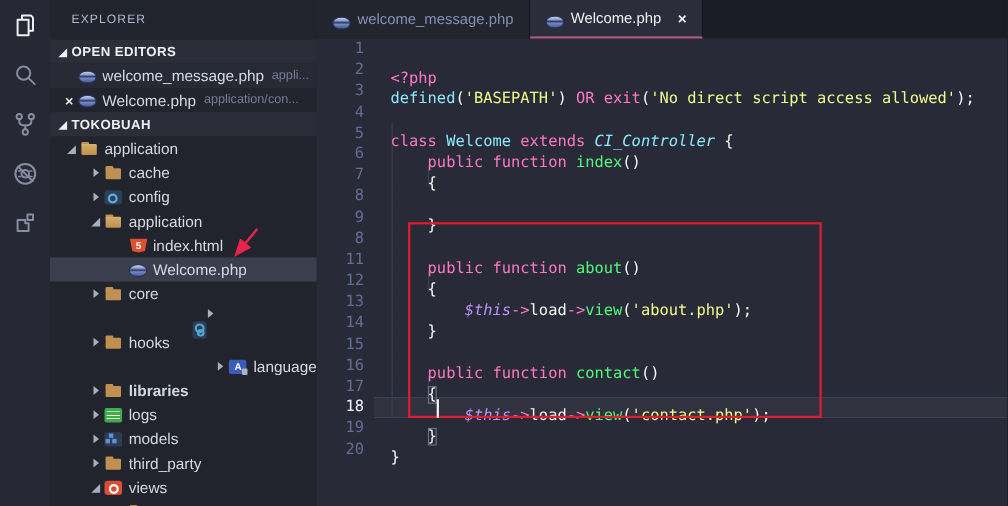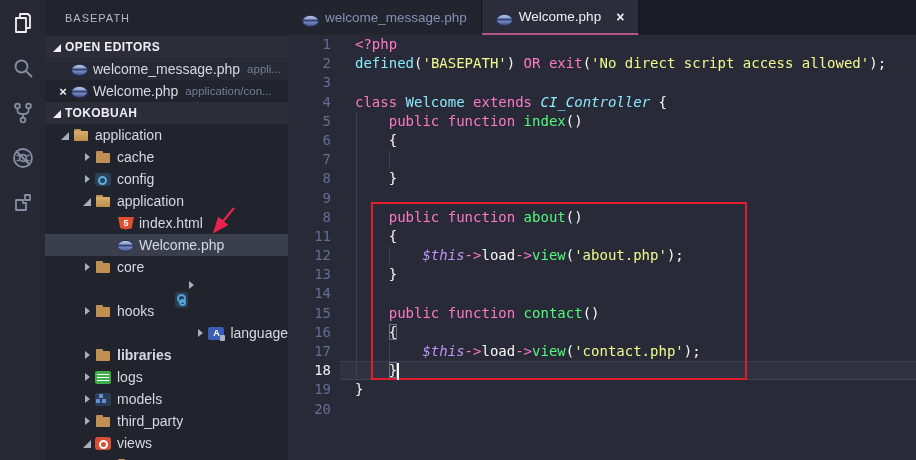--- a/index.html
+++ b/index.html
@@ -77,21 +77,21 @@
   .tab .ficon { margin-right:0; top:2px; }
   .tab.inactive { background:var(--tabInactive); color:var(--tabDimText); }
   .tab.active { background:var(--tabActive); color:var(--textBright); border-bottom:2px solid var(--tabline); }
   .tab-close { margin-left:8px; font-size:14px; font-weight:bold; color:var(--textBright); cursor:pointer; }
 
   .editor-body { position:relative; height:425px; font:14px/19.2px "DejaVu Sans Mono", monospace; }
   .code-line { position:relative; display:flex; height:19.2px; }
   .code-line .num { position:relative; z-index:1; flex:0 0 45px; text-align:right; padding-right:2px;
                     color:var(--lineNo); user-select:none; }
   .code-line .num.cur { color:var(--lineNoActive); }
-  .code-line .txt { position:relative; z-index:1; padding-left:22px; white-space:pre; }
+  .code-line .txt { position:relative; z-index:1; padding-left:22px; white-space:pre;margin-top:27px; }
   .code-line.current::before { content:""; position:absolute; left:52px; right:0; top:0; bottom:0;
         background:var(--curLine); border-top:1px solid #3e4155; border-bottom:1px solid #3e4155; z-index:0; }
   .guide { position:absolute; top:0; bottom:0; width:1px; background:var(--guide); z-index:0; }
   .t-k { color:var(--kw); }
   .t-s { color:var(--str); }
   .t-f { color:var(--fn); }
   .t-c { color:var(--cls); }
   .t-ci{ color:var(--cls); font-style:italic; }
   .t-v { color:var(--vari); font-style:italic; }
   .t-p { color:var(--plain); }
@@ -139,21 +139,21 @@
     </div>
     <div class="ab-item">
       <svg viewBox="0 0 24 24">
           <path d="M5 9h7v3h3v7H5z"></path>
           <rect x="14" y="4" width="5" height="5"></rect>
         </svg>
     </div>
   </div>
 
   <div class="sidebar">
-    <div class="sb-title">BASEPATH</div>
+    <div class="sb-title">EXPLORER</div>
 
     <div class="section-header">
       <span class="tw expanded"></span>
       <span>OPEN EDITORS</span>
     </div>
     <div id="openEditors">
         <div class="row hover" style="padding-left: 10px;">
           <span class="spacer16"></span>
           <span class="ficon php"></span>
           <span class="label">welcome_message.php</span>

